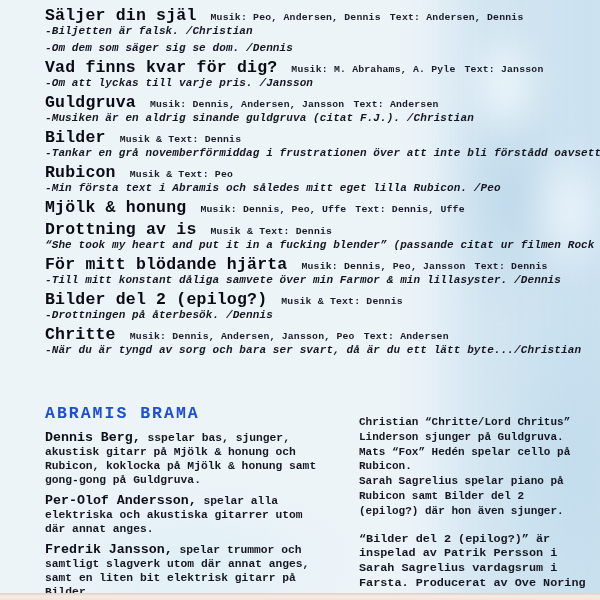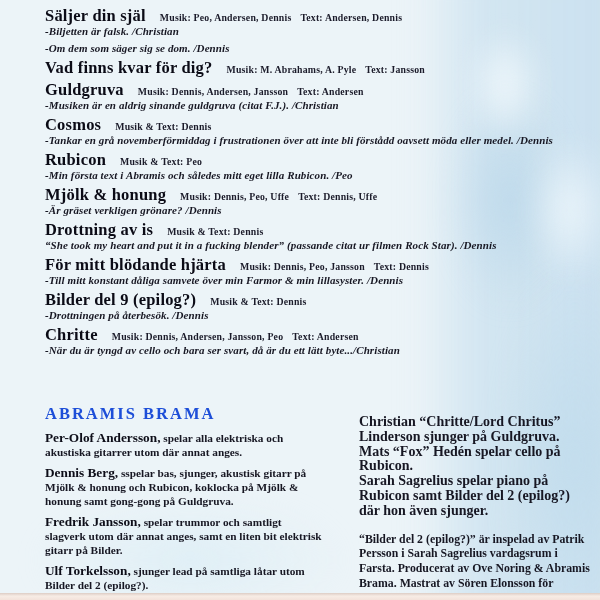--- a/index.html
+++ b/index.html
@@ -1,21 +1,21 @@
 <!DOCTYPE html>
 <html><head>
 <meta charset="utf-8">
 <style>
   html,body{margin:0;padding:0;}
   .page{
     position:relative;
     width:600px;height:600px;
     overflow:hidden;
     background:#ecf4f8;
-    font-family:Liberation Serif, serif;
+    font-family:Liberation Mono, monospace;
     color:#15151f;
   }
   
   .wm{position:absolute;pointer-events:none;filter:blur(14px);}
   .wm1{left:415px;top:-30px;width:210px;height:680px;
        background:linear-gradient(90deg,rgba(211,230,241,0) 0%,rgba(206,227,240,.85) 30%,rgba(198,222,238,.9) 100%);}
   .wm2{left:450px;top:90px;width:120px;height:220px;border-radius:50%;
        background:radial-gradient(ellipse at center,rgba(188,216,234,.9),rgba(188,216,234,0) 70%);}
   .wm3{left:505px;top:280px;width:140px;height:360px;border-radius:40%;
        background:radial-gradient(ellipse at center,rgba(193,220,236,.95),rgba(193,220,236,0) 75%);}
@@ -46,21 +46,21 @@
   .col-left{width:280px;flex:0 0 280px;}
   .col-right{flex:1;padding-top:11px;padding-left:10px;}
 
   .band-heading{
     font-size:16.5px;font-weight:700;letter-spacing:2px;color:#1d4ed8;
     margin:0 0 7px 0;line-height:20px;
   }
   .member{font-size:11.3px;font-weight:600;line-height:14px;margin:0 0 7px 0;color:#171723;}
   .member-name{font-size:13.3px;font-weight:700;color:#0d0d18;}
 
-  .guest{font-size:14px;font-weight:600;line-height:14.8px;margin:0;color:#171723;}
+  .guest{font-size:11px;font-weight:600;line-height:14.8px;margin:0;color:#171723;}
   .production{font-size:11.8px;font-weight:600;line-height:14.8px;margin:13px 0 0 0;color:#171723;}
 
   .footer-strip{
     position:absolute;left:0;bottom:0;width:600px;height:7px;
     background:linear-gradient(#ddcdc5,#f7ece5 45%,#f3e2da);
   }
 </style>
 </head>
 <body>
 
@@ -90,35 +90,36 @@
     <div class="track-note">-Om dem som säger sig se dom. /Dennis</div>
   </div>
 
   <div class="track">
     <div class="track-line">
       <span class="track-title">Vad finns kvar för dig?</span>
       <span class="track-credits">
         <span>Musik: M. Abrahams, A. Pyle</span><span class="credit-text">Text: Jansson</span>
       </span>
     </div>
+    <div class="track-note">-Om att lyckas till varje pris. /Jansson</div>
   </div>
 
   <div class="track">
     <div class="track-line">
       <span class="track-title">Guldgruva</span>
       <span class="track-credits">
         <span>Musik: Dennis, Andersen, Jansson</span><span class="credit-text">Text: Andersen</span>
       </span>
     </div>
     <div class="track-note">-Musiken är en aldrig sinande guldgruva (citat F.J.). /Christian</div>
   </div>
 
   <div class="track">
     <div class="track-line">
-      <span class="track-title">Cosmos</span>
+      <span class="track-title">Bilder</span>
       <span class="track-credits">
         <span>Musik &amp; Text: Dennis</span>
       </span>
     </div>
     <div class="track-note">-Tankar en grå novemberförmiddag i frustrationen över att inte bli förstådd oavsett möda eller medel. /Dennis</div>
   </div>
 
   <div class="track">
     <div class="track-line">
       <span class="track-title">Rubicon</span>
@@ -129,21 +130,20 @@
     <div class="track-note">-Min första text i Abramis och således mitt eget lilla Rubicon. /Peo</div>
   </div>
 
   <div class="track">
     <div class="track-line">
       <span class="track-title">Mjölk &amp; honung</span>
       <span class="track-credits">
         <span>Musik: Dennis, Peo, Uffe</span><span class="credit-text">Text: Dennis, Uffe</span>
       </span>
     </div>
-    <div class="track-note">-Är gräset verkligen grönare? /Dennis</div>
   </div>
 
   <div class="track">
     <div class="track-line">
       <span class="track-title">Drottning av is</span>
       <span class="track-credits">
         <span>Musik &amp; Text: Dennis</span>
       </span>
     </div>
     <div class="track-note">“She took my heart and put it in a fucking blender” (passande citat ur filmen Rock Star).  /Dennis</div>
@@ -154,49 +154,49 @@
       <span class="track-title">För mitt blödande hjärta</span>
       <span class="track-credits">
         <span>Musik: Dennis, Peo, Jansson</span><span class="credit-text">Text: Dennis</span>
       </span>
     </div>
     <div class="track-note">-Till mitt konstant dåliga samvete över min Farmor &amp; min lillasyster. /Dennis</div>
   </div>
 
   <div class="track">
     <div class="track-line">
-      <span class="track-title">Bilder del 9 (epilog?)</span>
+      <span class="track-title">Bilder del 2 (epilog?)</span>
       <span class="track-credits">
         <span>Musik &amp; Text: Dennis</span>
       </span>
     </div>
     <div class="track-note">-Drottningen på återbesök. /Dennis</div>
   </div>
 
   <div class="track">
     <div class="track-line">
       <span class="track-title">Chritte</span>
       <span class="track-credits">
         <span>Musik: Dennis, Andersen, Jansson, Peo</span><span class="credit-text">Text: Andersen</span>
       </span>
     </div>
-    <div class="track-note">-När du är tyngd av cello och bara ser svart, då är du ett lätt byte.../Christian</div>
+    <div class="track-note">-När du är tyngd av sorg och bara ser svart, då är du ett lätt byte.../Christian</div>
   </div>
 </div>
 
     <div class="bottom">
       <div class="col-left">
         <h2 class="band-heading">ABRAMIS BRAMA</h2>
         <div>
   <p class="member">
+    <span class="member-name">Dennis Berg,</span><span> sspelar bas, sjunger, akustisk gitarr på Mjölk &amp; honung och Rubicon, koklocka på Mjölk &amp; honung samt gong-gong på Guldgruva.</span>
+  </p>
+
+  <p class="member">
     <span class="member-name">Per-Olof Andersson,</span><span> spelar alla elektriska och akustiska gitarrer utom där annat anges.</span>
-  </p>
-
-  <p class="member">
-    <span class="member-name">Dennis Berg,</span><span> sspelar bas, sjunger, akustisk gitarr på Mjölk &amp; honung och Rubicon, koklocka på Mjölk &amp; honung samt gong-gong på Guldgruva.</span>
   </p>
 
   <p class="member">
     <span class="member-name">Fredrik Jansson,</span><span> spelar trummor och samtligt slagverk utom där annat anges, samt en liten bit elektrisk gitarr på Bilder.</span>
   </p>
 
   <p class="member">
     <span class="member-name">Ulf Torkelsson,</span><span> sjunger lead på samtliga låtar utom Bilder del 2 (epilog?).</span>
   </p>
 </div>

